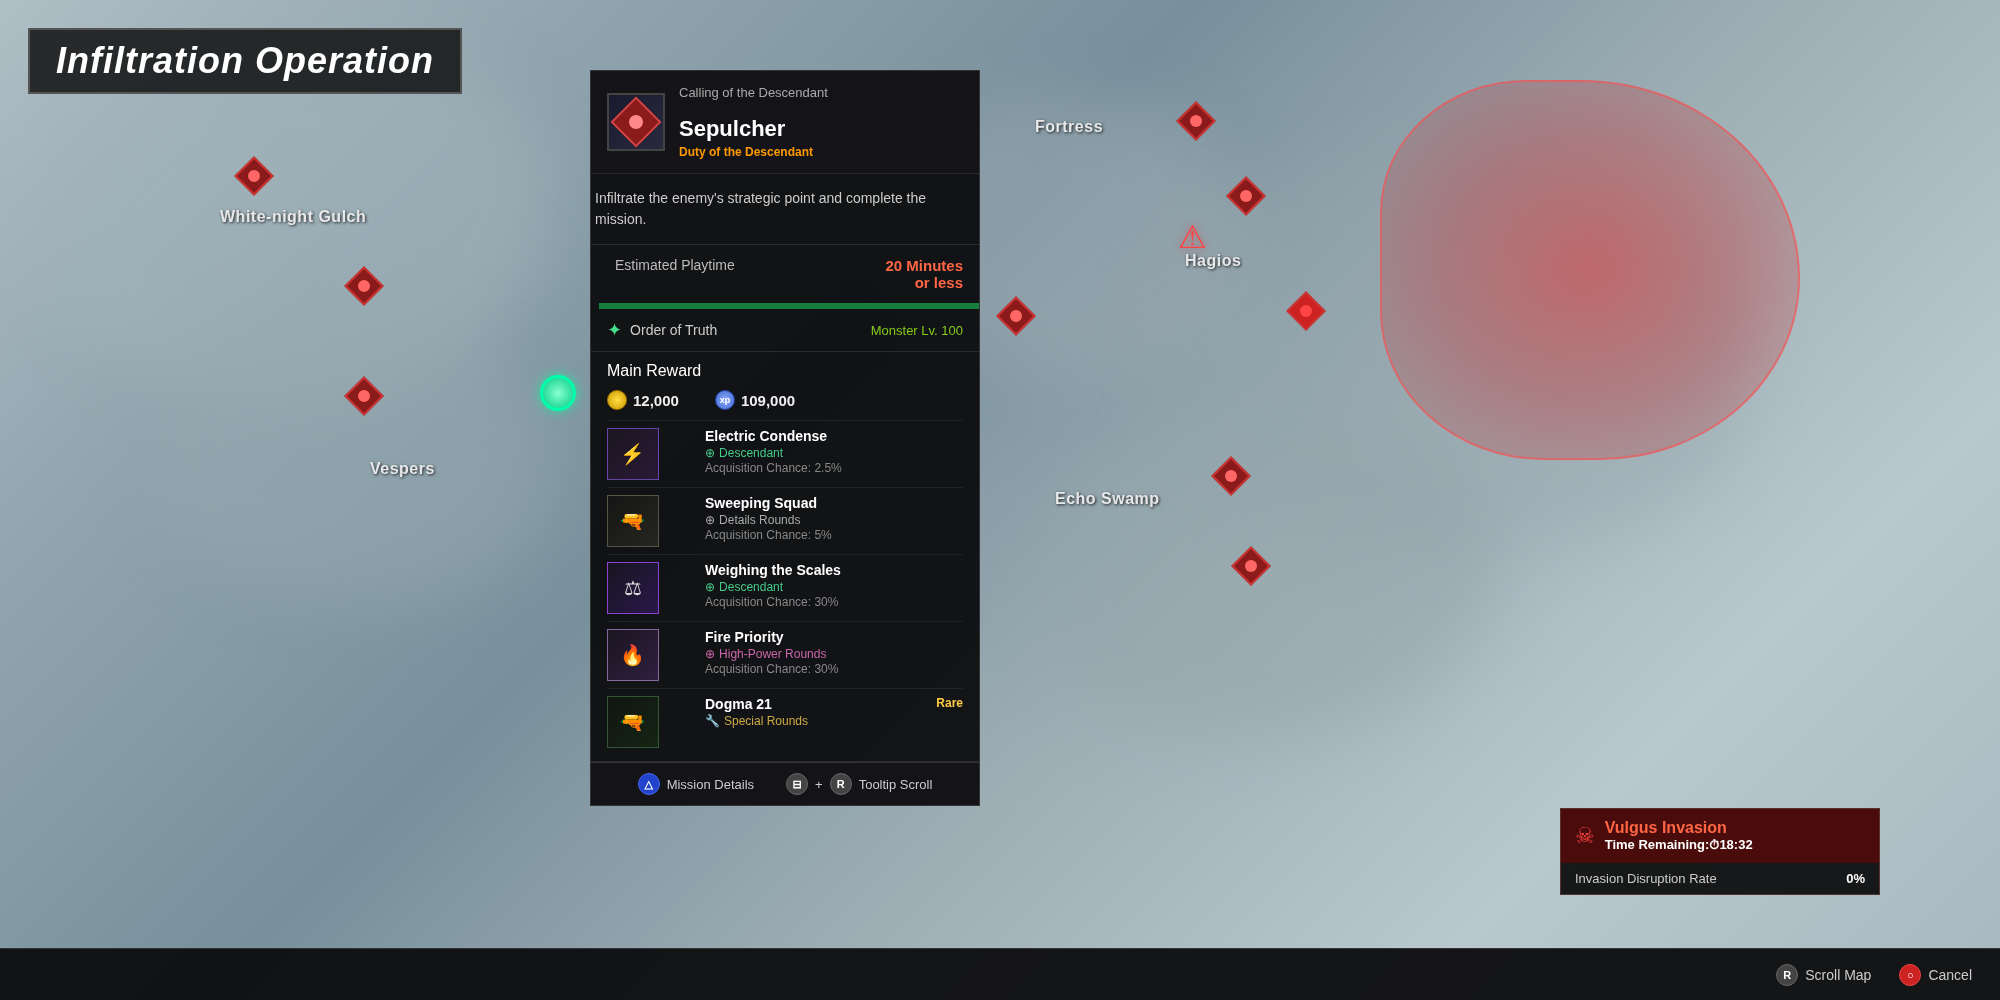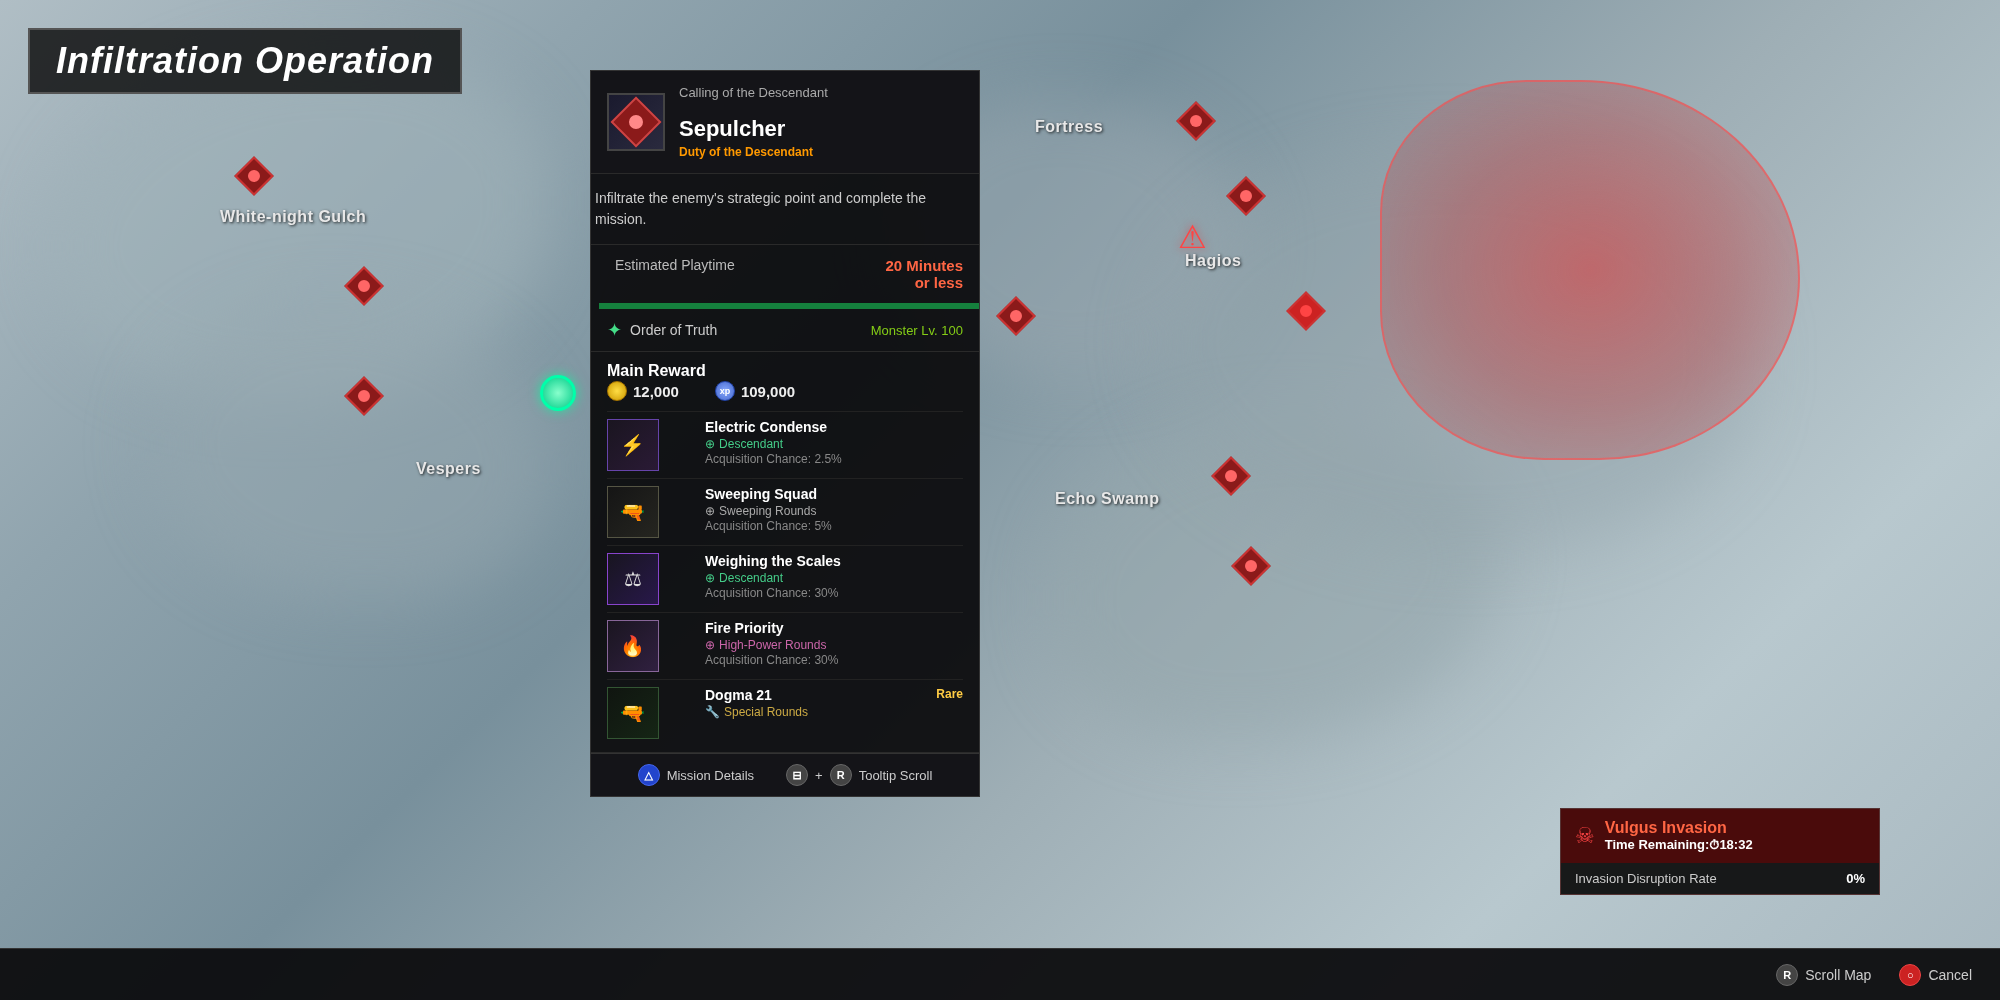--- a/index.html
+++ b/index.html
@@ -229,22 +229,22 @@
       font-size: 13px;
     }
 
     .panel-rewards-section {
       padding: 10px 16px 6px;
       border-bottom: 1px solid #2a2a2a;
     }
     .rewards-title {
       color: #fff;
       font-size: 16px;
-      font-weight: bold;
-      margin-bottom: 1px;
+      font-weight: normal;
+      margin-bottom: 10px;
     }
     .rewards-currency {
       display: flex;
       gap: 36px;
       margin-bottom: 10px;
     }
     .currency-item {
       display: flex;
       align-items: center;
       gap: 6px;
@@ -440,21 +440,21 @@
   <div class="terrain" style="width:600px;height:400px;top:150px;left:1150px;background:rgba(145,162,170,0.4);border-radius:50% 50% 45% 55%;"></div>
 </div>
 
 <div class="invasion-zone"></div>
 
 <div class="title-box">
   <span class="title-text">Infiltration Operation</span>
 </div>
 
 <span class="map-label" style="top:208px;left:220px;">White-night Gulch</span>
-<span class="map-label" style="top:460px;left:370px;margin-left:46px;">Vespers</span>
+<span class="map-label" style="top:460px;left:370px;">Vespers</span>
 <span class="map-label" style="top:118px;left:1035px;">Fortress</span>
 <span class="map-label" style="top:252px;left:1185px;">Hagios</span>
 <span class="map-label" style="top:490px;left:1055px;">Echo Swamp</span>
 
 <div class="map-icon" style="top:160px;left:238px;">
     <div class="diamond-icon">
       <div class="diamond-icon-inner"></div>
     </div>
   </div>
 <div class="map-icon" style="top:270px;left:348px;">
@@ -556,21 +556,21 @@
         <div class="reward-chance">Acquisition Chance: 2.5%</div>
       </div>
     </div>
 
     <div class="reward-item">
       <div class="reward-thumb reward-thumb-sweeping">🔫</div>
       <div class="reward-info">
         <div class="reward-name">Sweeping Squad</div>
         <div class="reward-type type-dot-gray">
           <span>⊕</span>
-            <span>Sweeping Rounds</span>
+            <span>Details Rounds</span>
         </div>
         <div class="reward-chance">Acquisition Chance: 5%</div>
       </div>
     </div>
 
     <div class="reward-item">
       <div class="reward-thumb reward-thumb-weighing">⚖</div>
       <div class="reward-info">
         <div class="reward-name">Weighing the Scales</div>
         <div class="reward-type type-dot-green">

